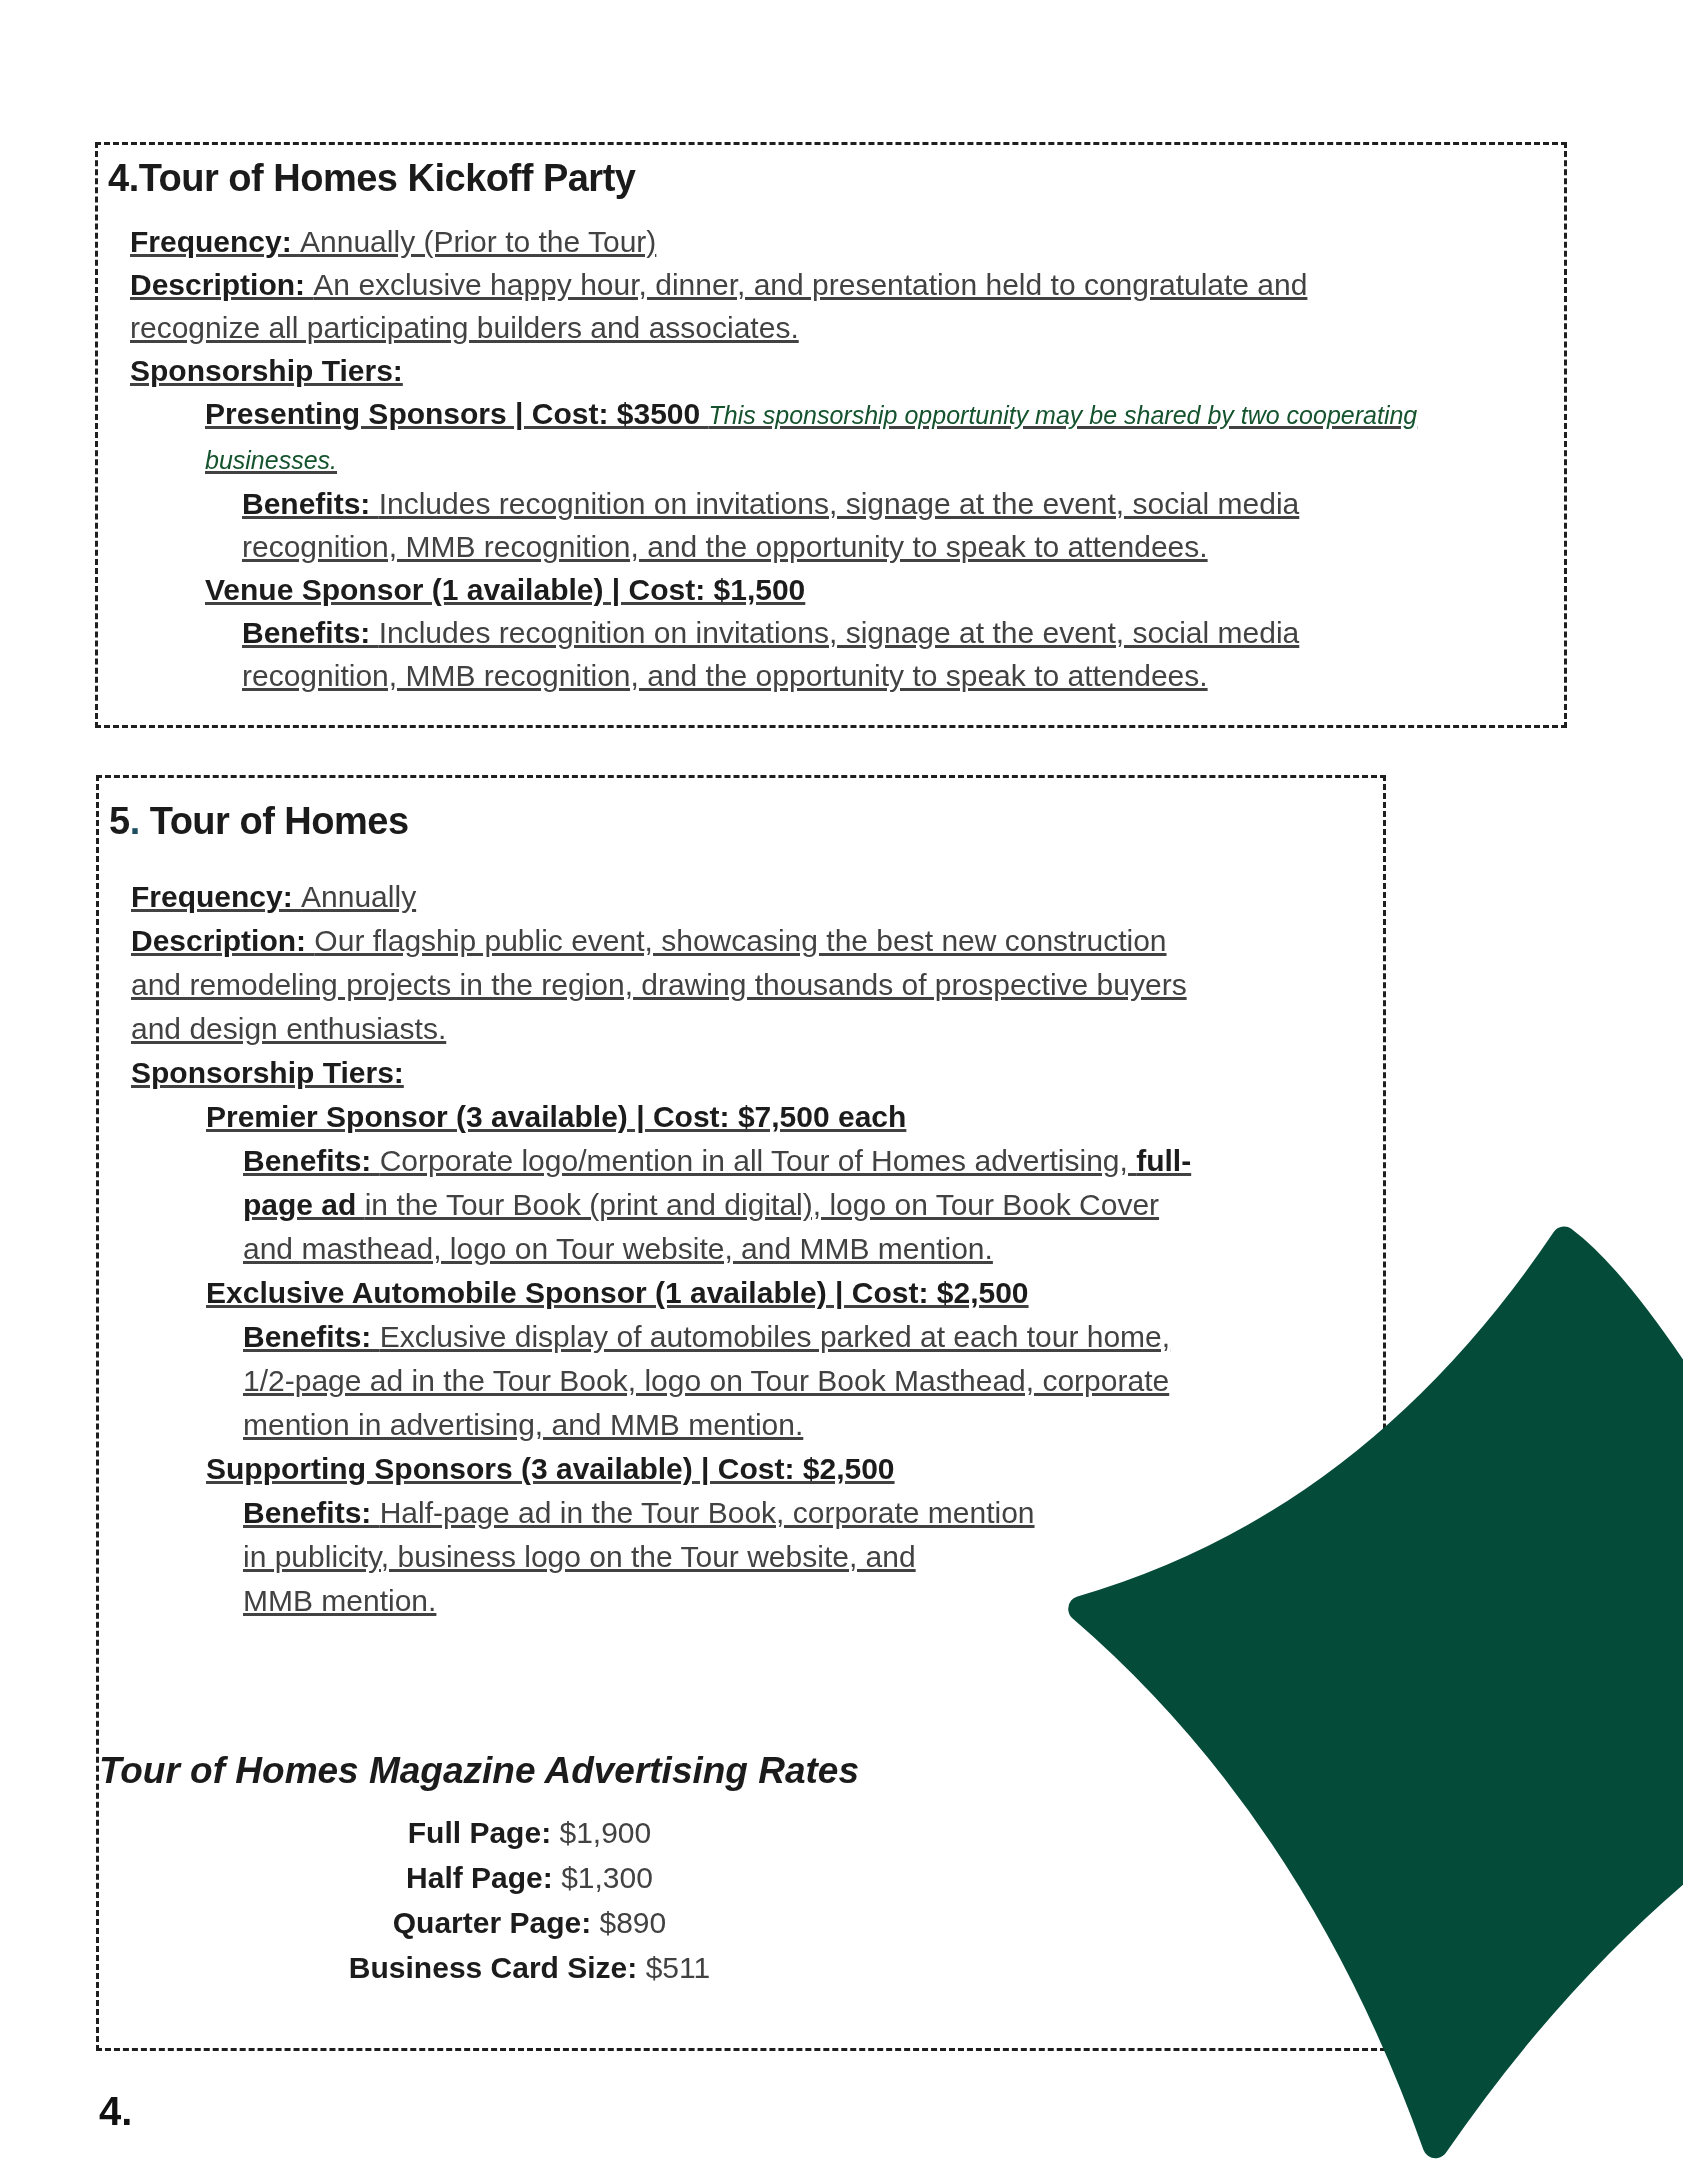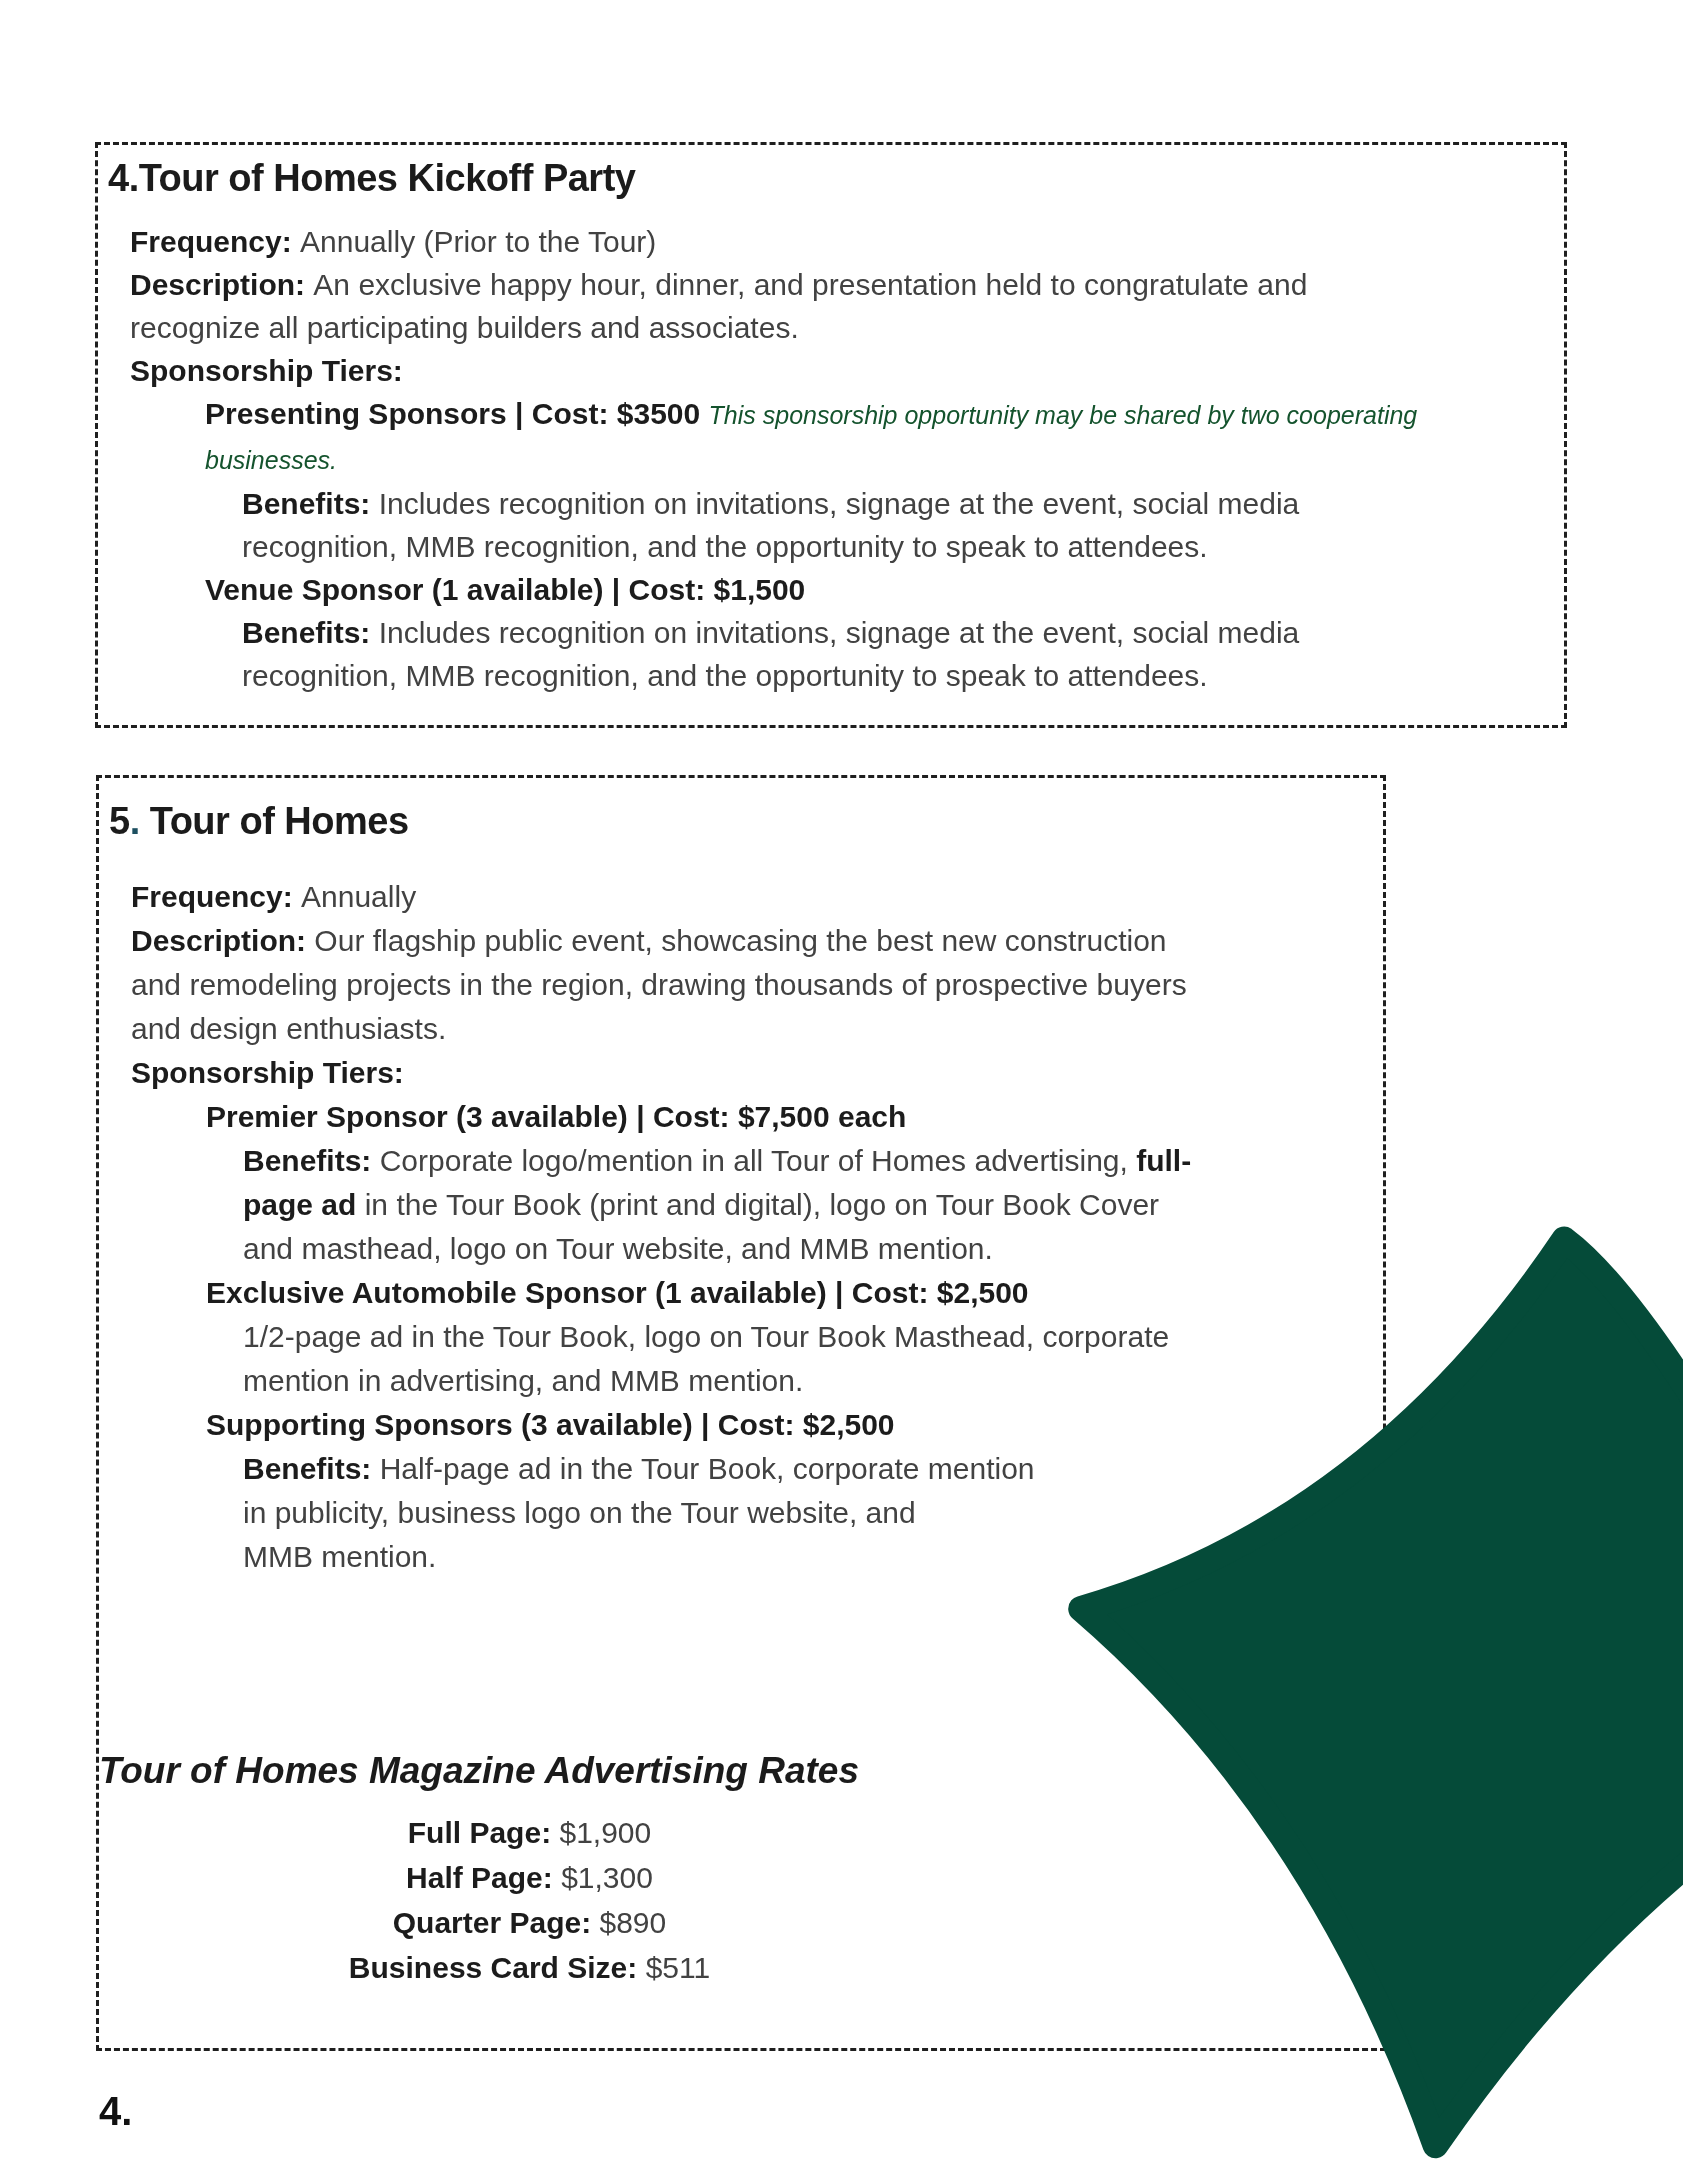--- a/index.html
+++ b/index.html
@@ -7,21 +7,21 @@
         font-family:"Liberation Sans",sans-serif;color:#424242;}
   .doc-box{position:absolute;border:3px dashed #1f1f1f;box-sizing:border-box;background:transparent;}
   #box-kickoff{left:95px;top:142px;width:1472px;height:586px;}
   #box-tour{left:96px;top:775px;width:1290px;height:1276px;}
   .box-title{position:absolute;left:10px;font-size:38px;font-weight:bold;color:#1b1b1b;letter-spacing:-0.5px;white-space:nowrap;}
   #box-kickoff .box-title{top:12px;}
   #box-tour .box-title{top:22px;}
   .box-body{position:absolute;left:0;right:0;font-size:30px;}
   #box-kickoff .box-body{top:75px;line-height:43px;}
   #box-tour .box-body{top:97px;line-height:44px;}
-  .line{white-space:nowrap;}
+  .line{white-space:nowrap;text-decoration:underline;}
   .indent-0{padding-left:32px;}
   .indent-1{padding-left:107px;}
   .indent-2{padding-left:144px;}
   .b{font-weight:bold;color:#1c1c1c;}
   .n{font-style:italic;font-size:25px;color:#14532d;}
   .a{color:#1d4f60;}
   .rates-heading{position:absolute;top:972px;left:0;width:762px;text-align:left;
      font-size:37px;font-weight:bold;font-style:italic;color:#1b1b1b;white-space:nowrap;}
   .rates-list{position:absolute;top:1032px;left:0;width:861px;text-align:center;
      font-size:30px;line-height:45px;}
@@ -56,20 +56,21 @@
         <div class="line indent-0"><span class="b">Frequency: </span><span>Annually</span></div>
         <div class="line indent-0"><span class="b">Description: </span><span>Our flagship public event, showcasing the best new construction</span></div>
         <div class="line indent-0"><span>and remodeling projects in the region, drawing thousands of prospective buyers</span></div>
         <div class="line indent-0"><span>and design enthusiasts.</span></div>
         <div class="line indent-0"><span class="b">Sponsorship Tiers:</span></div>
         <div class="line indent-1"><span class="b">Premier Sponsor (3 available) | Cost: $7,500 each</span></div>
         <div class="line indent-2"><span class="b">Benefits: </span><span>Corporate logo/mention in all Tour of Homes advertising, </span><span class="b">full-</span></div>
         <div class="line indent-2"><span class="b">page ad </span><span>in the Tour Book (print and digital), logo on Tour Book Cover</span></div>
         <div class="line indent-2"><span>and masthead, logo on Tour website, and MMB mention.</span></div>
         <div class="line indent-1"><span class="b">Exclusive Automobile Sponsor (1 available) | Cost: $2,500</span></div>
+        <div class="line indent-2"><span class="b">Benefits: </span><span>Exclusive display of automobiles parked at each tour home,</span></div>
         <div class="line indent-2"><span>1/2-page ad in the Tour Book, logo on Tour Book Masthead, corporate</span></div>
         <div class="line indent-2"><span>mention in advertising, and MMB mention.</span></div>
         <div class="line indent-1"><span class="b">Supporting Sponsors (3 available) | Cost: $2,500</span></div>
         <div class="line indent-2"><span class="b">Benefits: </span><span>Half-page ad in the Tour Book, corporate mention</span></div>
         <div class="line indent-2"><span>in publicity, business logo on the Tour website, and</span></div>
         <div class="line indent-2"><span>MMB mention.</span></div>
       </div>
     <div class="rates-heading">Tour of Homes Magazine Advertising Rates</div>
     <div class="rates-list">
         <div class="rate-line"><span class="b">Full Page: </span><span>$1,900</span></div>

